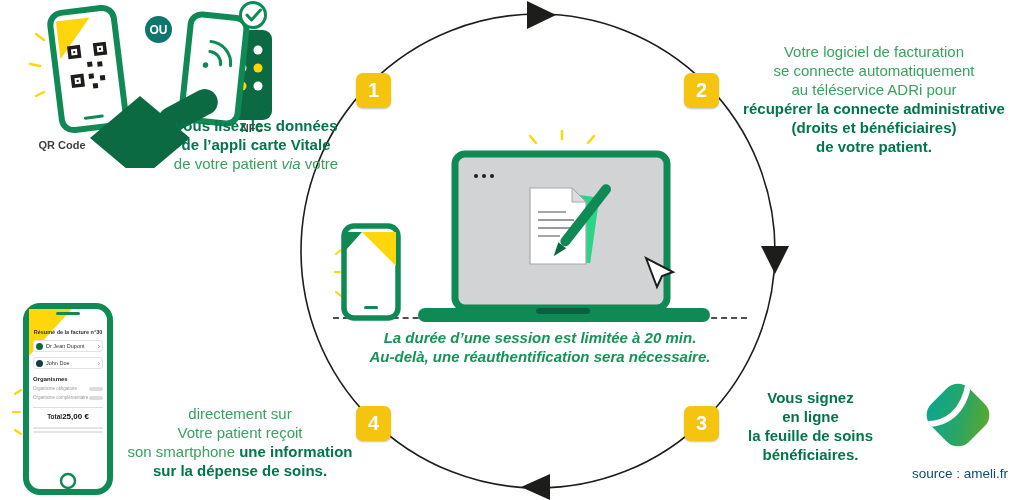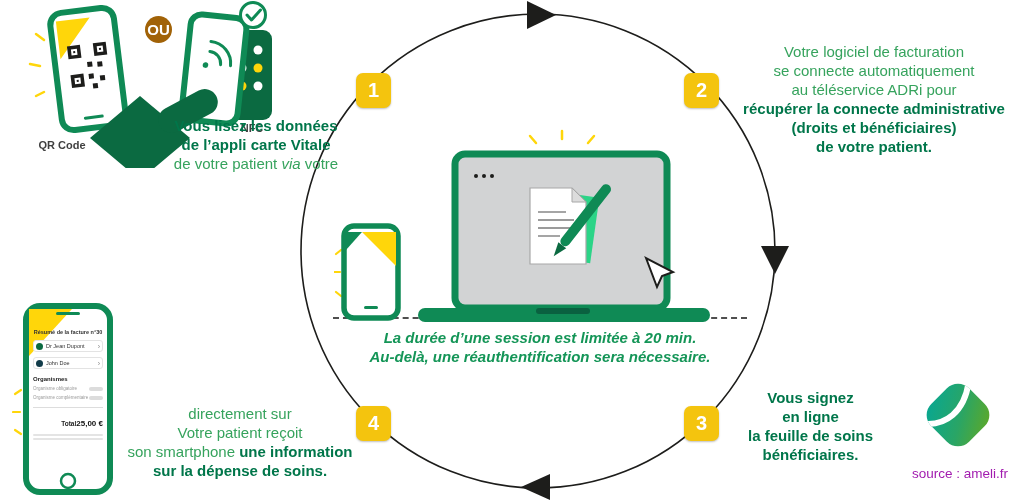--- a/index.html
+++ b/index.html
@@ -13,36 +13,36 @@
     box-shadow:0 1px 2px rgba(0,0,0,.25)}
   .step-text{position:absolute;text-align:center;font-size:15px;line-height:19px;z-index:3}
   .step-text div{white-space:nowrap}
   .tb{color:#00764a;font-weight:bold}
   .tr{color:#36a35d}
   .ti{font-style:italic}
   .note{position:absolute;left:328px;top:328px;width:424px;text-align:center;font-size:15px;line-height:19px;
     font-weight:bold;font-style:italic;color:#149557;z-index:3}
   .note div{white-space:nowrap}
   .icon-label{position:absolute;color:#404040;font-size:11px;font-weight:bold;text-align:center;z-index:3;white-space:nowrap}
-  .ou-badge{position:absolute;left:145px;top:16px;width:27px;height:27px;border-radius:50%;background:#a16207;
-    color:#fff;font-size:15px;font-weight:bold;display:flex;align-items:center;justify-content:center;z-index:3}
-  .source{position:absolute;right:16px;top:466px;font-size:13.5px;color:#a21caf;z-index:3}
+  .ou-badge{position:absolute;left:145px;top:16px;width:27px;height:27px;border-radius:50%;background:#0f766e;
+    color:#fff;font-size:12px;font-weight:bold;display:flex;align-items:center;justify-content:center;z-index:3}
+  .source{position:absolute;right:16px;top:466px;font-size:13.5px;color:#0c4a6e;z-index:3}
   
   .invoice-screen{position:absolute;left:33px;top:327px;width:70px;z-index:3;color:#444}
   .inv-title{font-size:5.5px;font-weight:bold;color:#333;white-space:nowrap;margin-top:2px;text-align:center}
   .inv-row{display:flex;align-items:center;gap:3px;margin-top:5px;border:0.5px solid #e3e3e3;border-radius:3px;padding:1.5px 2px;background:#fff}
   .dot{width:7px;height:7px;border-radius:50%;flex:0 0 auto}
   .dot.g{background:#0b6a41}.dot.d{background:#123c4a}
   .inv-name{font-size:5.5px;color:#333;white-space:nowrap;overflow:hidden}
   .inv-arrow{margin-left:auto;font-size:7px;color:#888;line-height:1}
   .inv-sec{font-size:6px;font-weight:bold;color:#222;margin-top:7px}
   .inv-sub{display:flex;justify-content:space-between;align-items:center;margin-top:4px}
   .inv-sub span{font-size:4.5px;color:#9a9a9a;white-space:nowrap}
   .pill{width:14px;height:4px;border-radius:2px;background:#dcdcdc;flex:0 0 auto}
-  .inv-total{display:flex;justify-content:flex-end;align-items:baseline;margin-top:7px;border-top:0.5px solid #ddd;padding-top:11px}
+  .inv-total{display:flex;justify-content:center;align-items:baseline;margin-top:7px;border-top:0.5px solid #ddd;padding-top:4px}
   .inv-total .tl{font-size:6.5px;font-weight:bold;color:#222}
   .inv-total .tv{font-size:8px;font-weight:bold;color:#111}
   .inv-legal{margin-top:6px}
   .inv-legal i{display:block;height:2px;background:#e4e4e4;border-radius:1px;margin-top:2px}
 </style>
 </head>
 <body>
 
 <div class="canvas">
 

